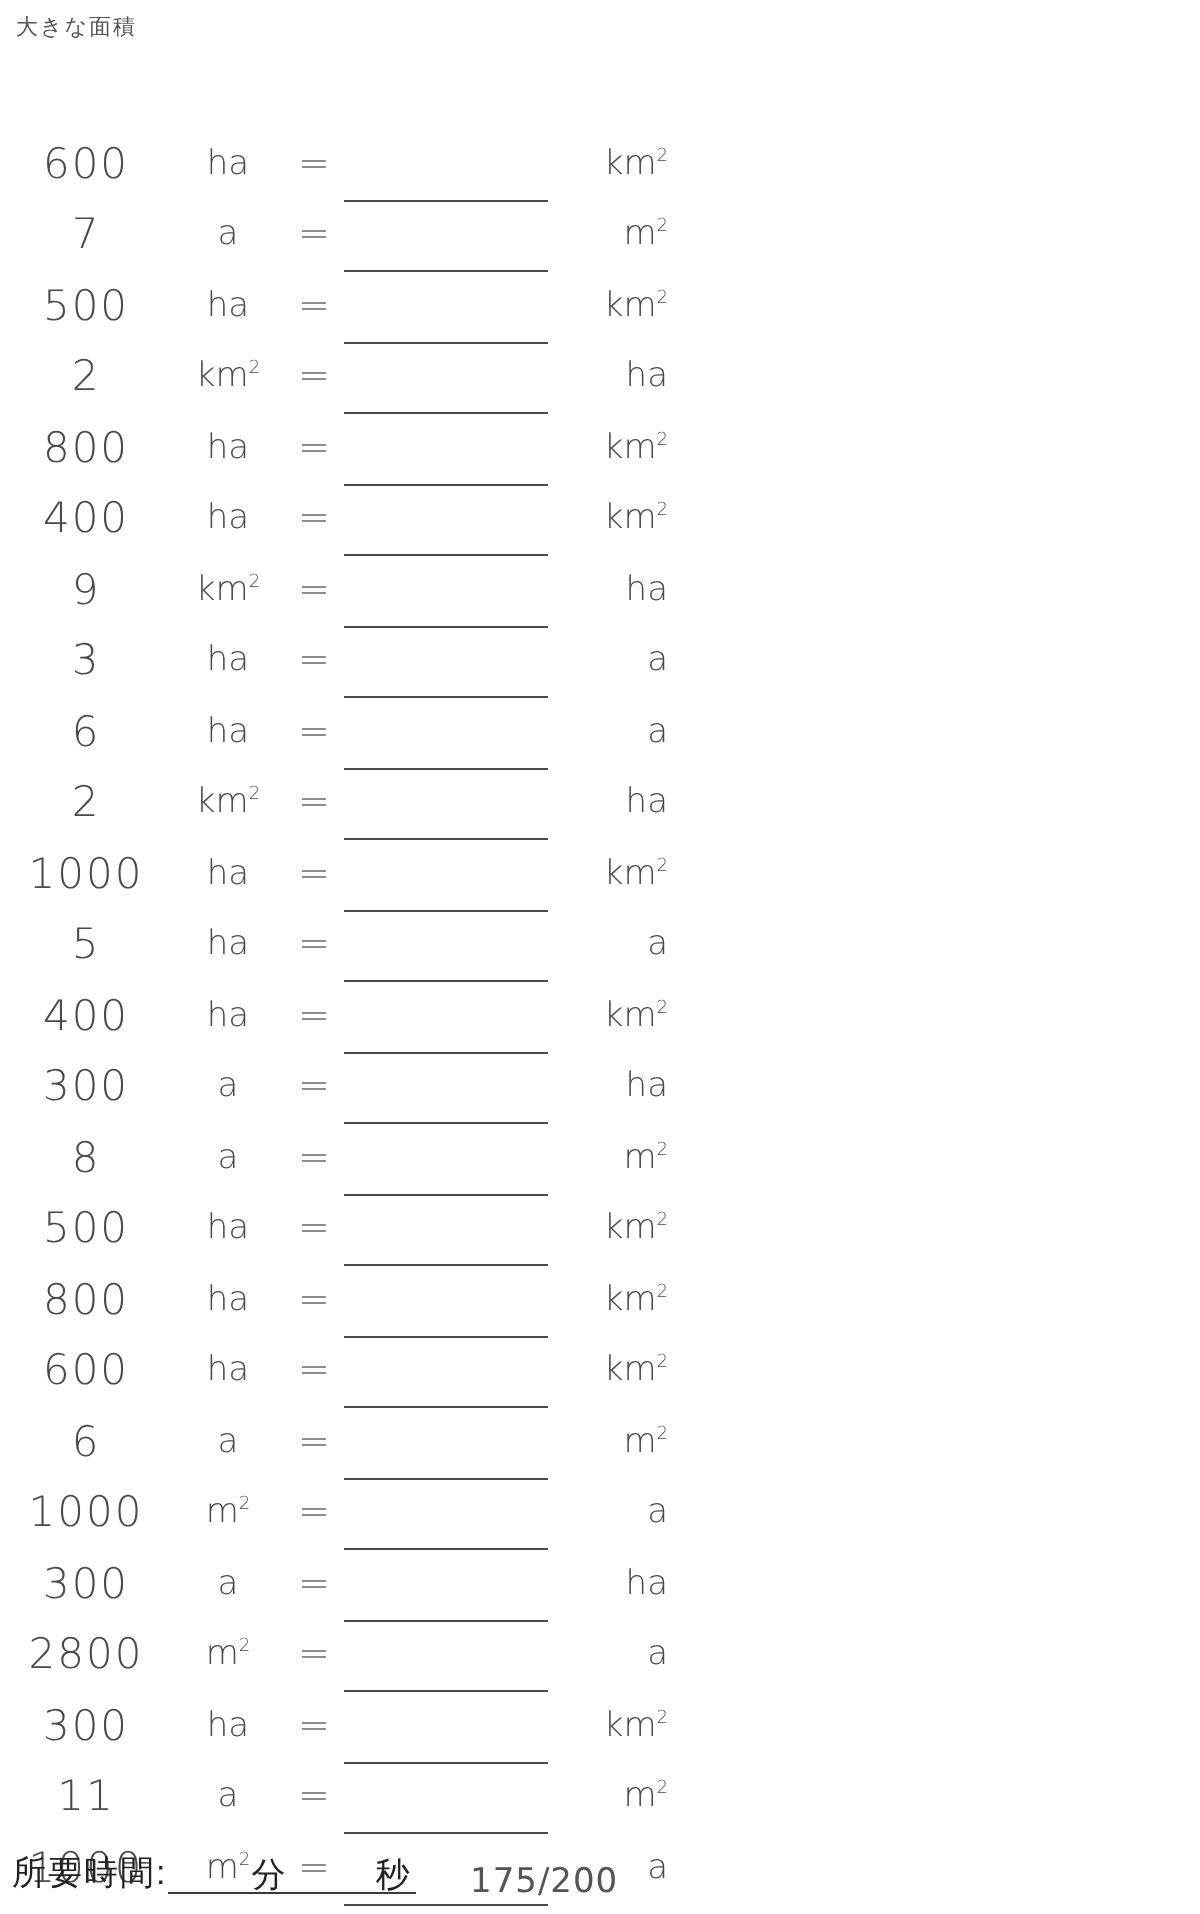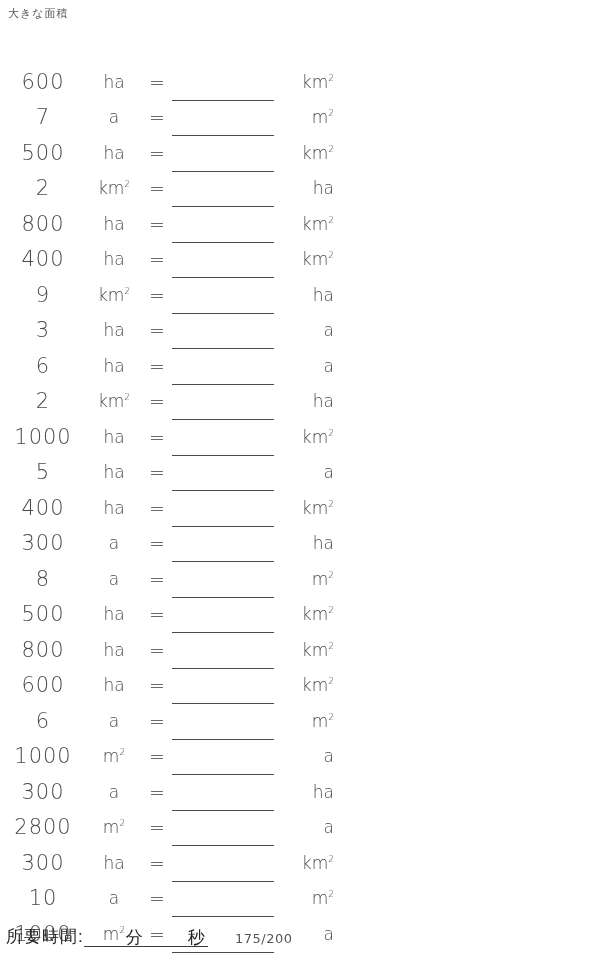--- a/index.html
+++ b/index.html
@@ -163,21 +163,21 @@
     line-height: 20px;
     border-bottom: 1.4px solid #3a3a3a;
     padding: 0 2px;
     height: 18px;
     display: inline-block;
   }
   #page-count {
     position: absolute;
     left: 235px;
     top: 7px;
-    font-size: 13px;
+    font-size: 17px;
     color: #555;
     font-family: "DejaVu Sans", sans-serif;
     letter-spacing: 0.5px;
   }
   #copyright {
     position: absolute;
     right: 4px;
     top: 8px;
     font-size: 11px;
     color: #6e6e6e;
@@ -348,21 +348,21 @@
       <div class="p-unit-to"><span>a</span></div>
     </div>
     <div class="problem-row">
       <div class="p-number">300</div>
       <div class="p-unit-from"><span>ha</span></div>
       <div class="p-equals">=</div>
       <div class="p-answer-blank"></div>
       <div class="p-unit-to"><span>km</span><span class="sup">2</span></div>
     </div>
     <div class="problem-row">
-      <div class="p-number">10</div>
+      <div class="p-number">11</div>
       <div class="p-unit-from"><span>a</span></div>
       <div class="p-equals">=</div>
       <div class="p-answer-blank"></div>
       <div class="p-unit-to"><span>m</span><span class="sup">2</span></div>
     </div>
     <div class="problem-row">
       <div class="p-number">1000</div>
       <div class="p-unit-from"><span>m</span><span class="sup">2</span></div>
       <div class="p-equals">=</div>
       <div class="p-answer-blank"></div>

